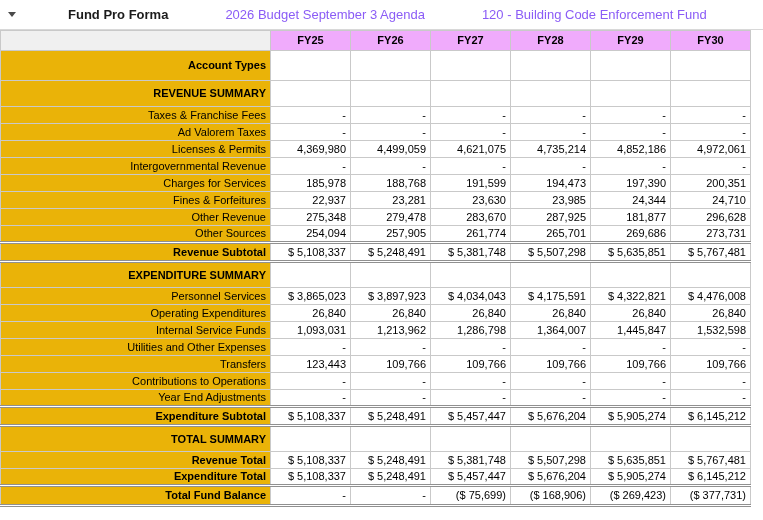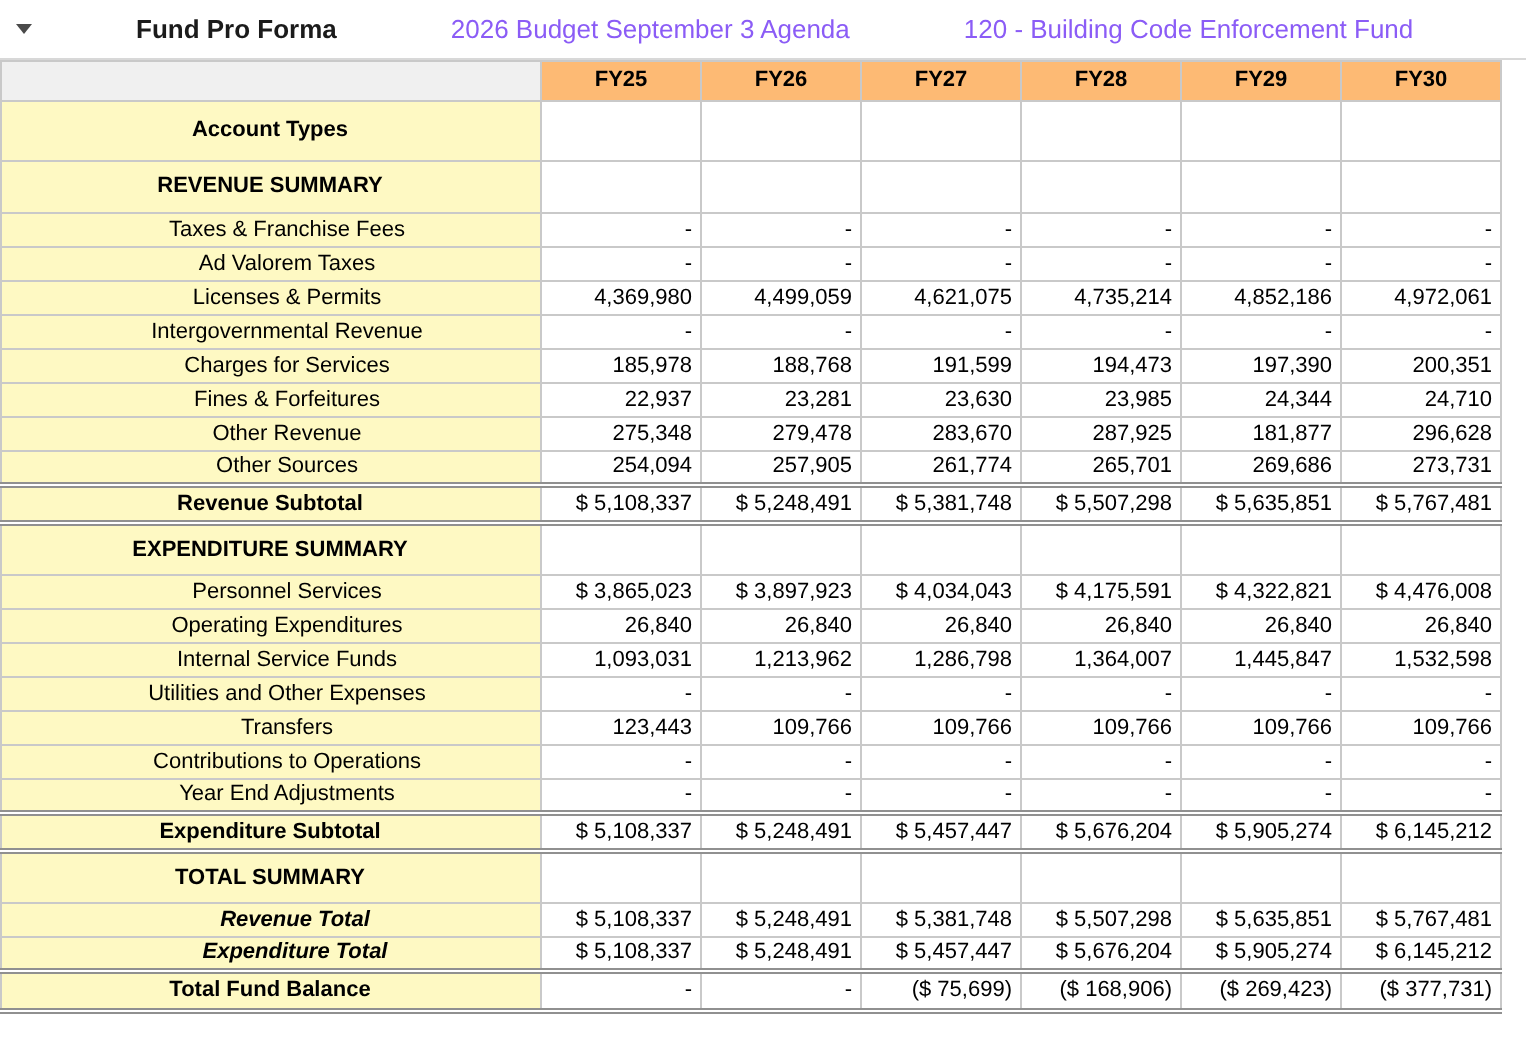--- a/index.html
+++ b/index.html
@@ -23,34 +23,34 @@
   
   table.proforma{
     border-collapse:collapse;table-layout:fixed;width:751px;
     font-size:11px;margin:0;
   }
   .proforma th,.proforma td{
     border:1px solid #c9c9c9;padding:0 4px;line-height:13px;
     overflow:hidden;white-space:nowrap;vertical-align:middle;
   }
   .proforma thead th{
-    background:#fdba74;font-weight:bold;text-align:center;height:19px;
+    background:#f0abfc;font-weight:bold;text-align:center;height:19px;
   }
   .proforma td.label{
-    background:#fef9c3;text-align:center;padding-left:3px;
+    background:#eab308;text-align:right;padding-left:3px;
   }
   .proforma td.value{background:#ffffff;text-align:right;}
   tr.row-tall{height:30px;}
   tr.row-tall td.label{font-weight:bold;}
   tr.row-section{height:26px;}
   tr.row-section td.label{font-weight:bold;}
   tr.row-item{height:17px;}
   tr.row-item td.label{padding-left:20px;}
   tr.row-item-bold{height:17px;}
-  tr.row-item-bold td.label{padding-left:28px;font-weight:bold;font-style:italic;}
+  tr.row-item-bold td.label{padding-left:28px;font-weight:bold;}
   tr.row-item-bold td.value{font-weight:normal;}
   tr.row-subtotal{height:19px;}
   tr.row-subtotal td{border-top:3px double #909090;border-bottom:3px double #909090;}
   tr.row-subtotal td.label{font-weight:bold;}
   tr.row-grand{height:20px;}
   tr.row-grand td{border-top:3px double #909090;border-bottom:3px double #909090;}
   tr.row-grand td.label{font-weight:bold;}
 </style>
 </head>
 <body>

